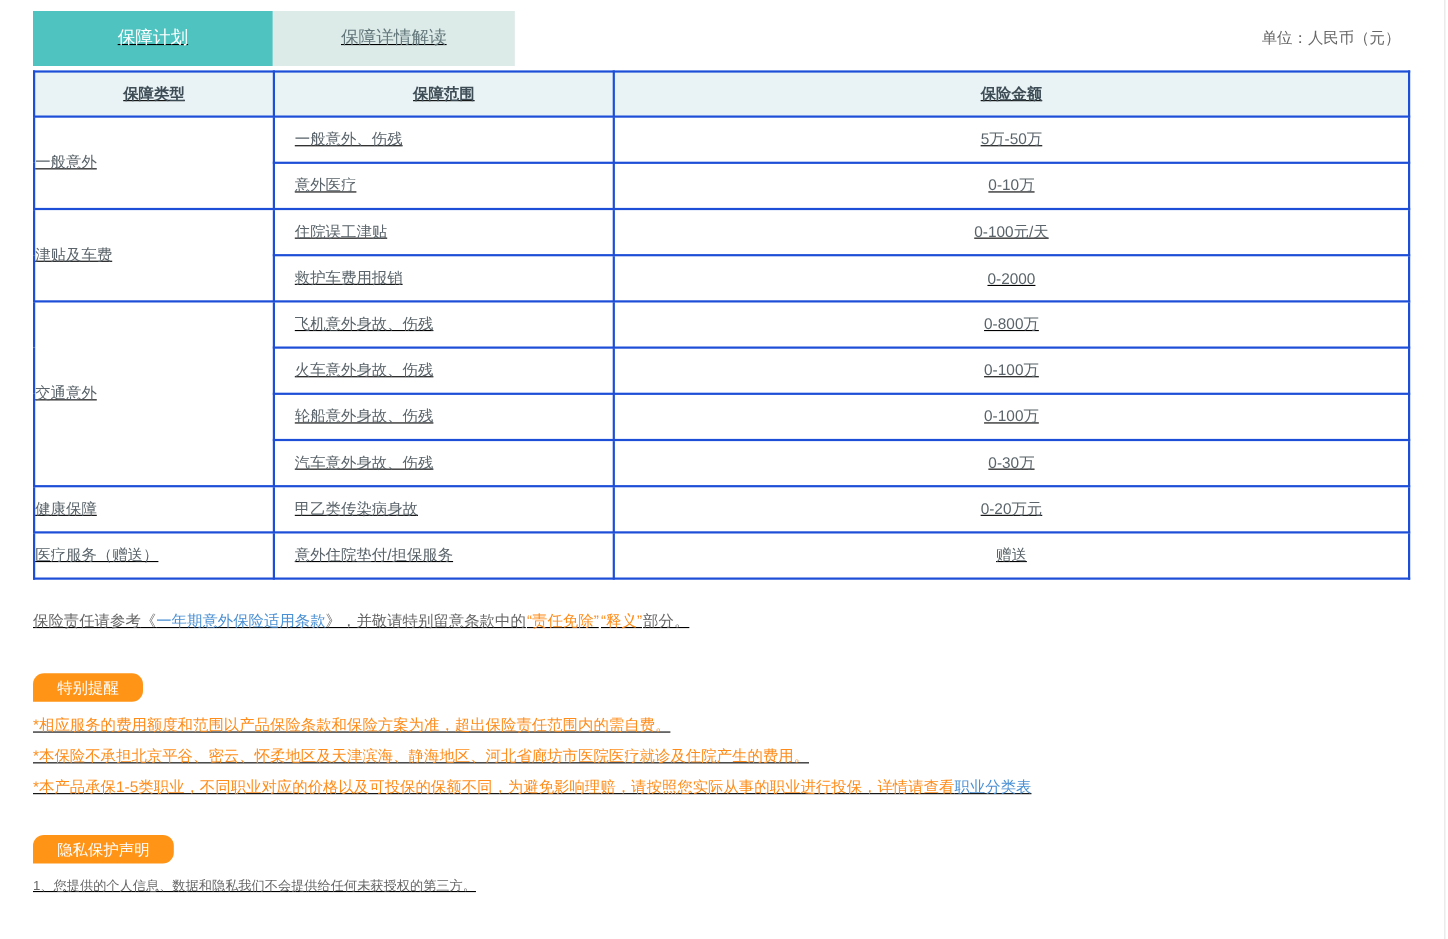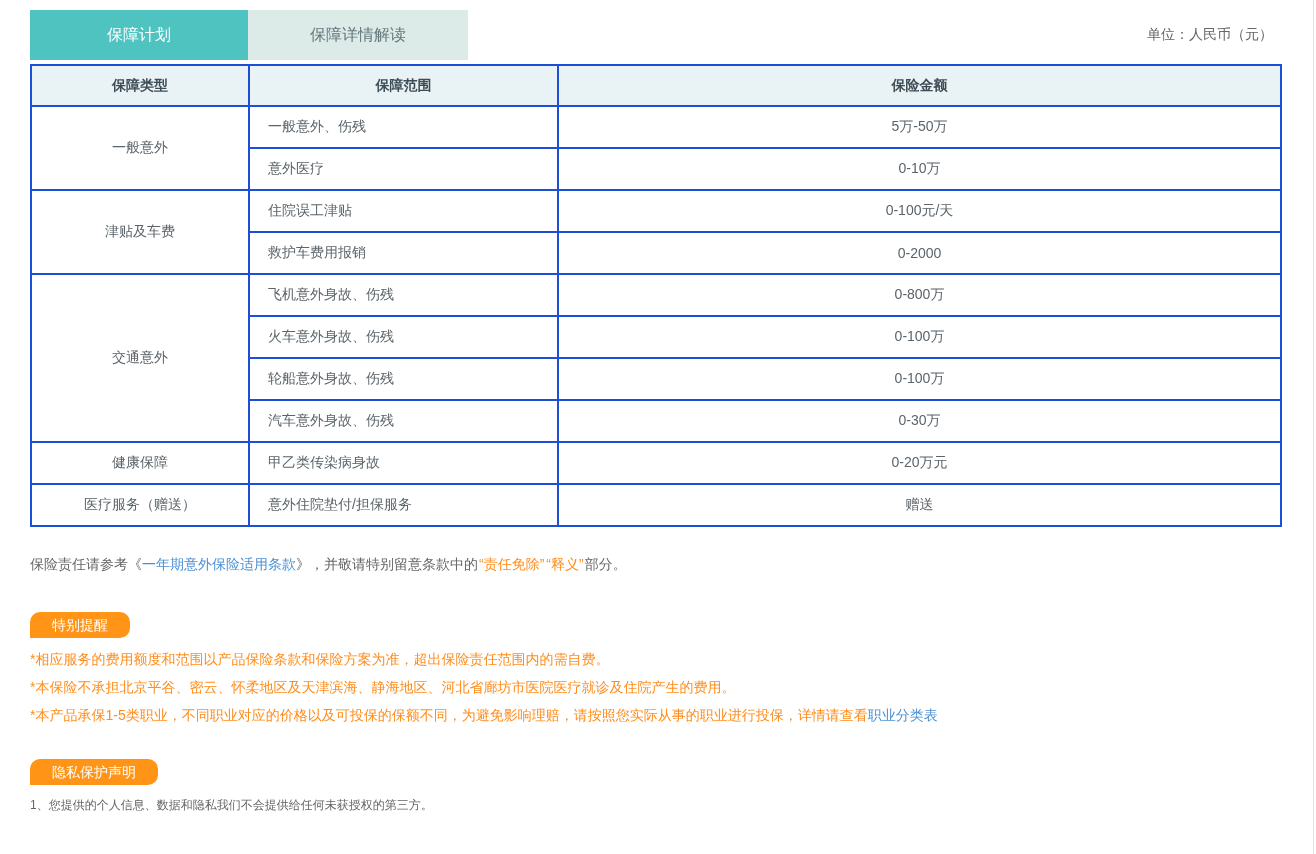--- a/index.html
+++ b/index.html
@@ -6,20 +6,21 @@
   html, body {
     width: 1316px; height: 854px;
     background: #ffffff;
     overflow: hidden;
     font-family: "Liberation Sans", "DejaVu Sans", sans-serif;
   }
   .page {
     position: relative;
     margin: 0 36px 0 30px;
     width: 1250px;
+    text-decoration: underline;
   }
   
   .top-row {
     position: relative;
     margin-top: 10px;
     height: 50px;
   }
   .tabs { display: flex; height: 50px; }
   .tab {
     height: 50px;
@@ -59,21 +60,21 @@
     font-weight: normal;
   }
   table.coverage th {
     height: 41px;
     background: #E9F3F6;
     color: #3E4D55;
     font-weight: bold;
     text-align: center;
   }
   table.coverage td { height: 42px; color: #5A646A; background: #ffffff; }
-  td.col-type   { text-align: center; }
+  td.col-type   { text-align: left; }
   td.col-scope  { text-align: left; padding-left: 18px; }
   td.col-amount { text-align: center; }
   col.c1 { width: 218px; }
   col.c2 { width: 309px; }
   col.c3 { width: 723px; }
   
   .clause {
     margin-top: 27px;
     font-size: 14px;
     line-height: 20px;

